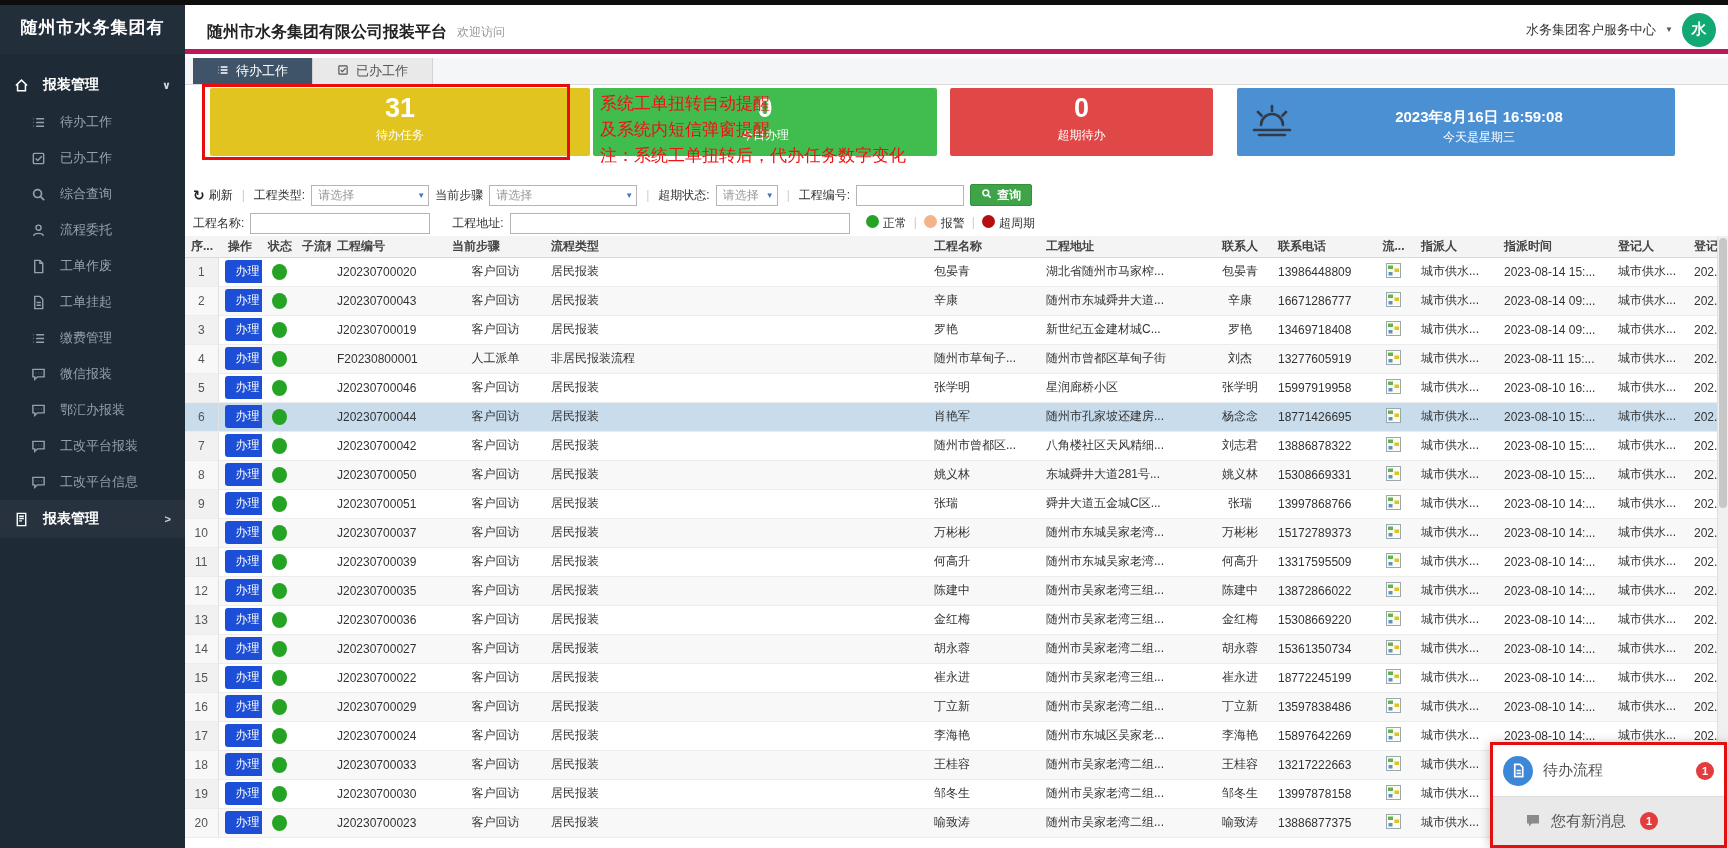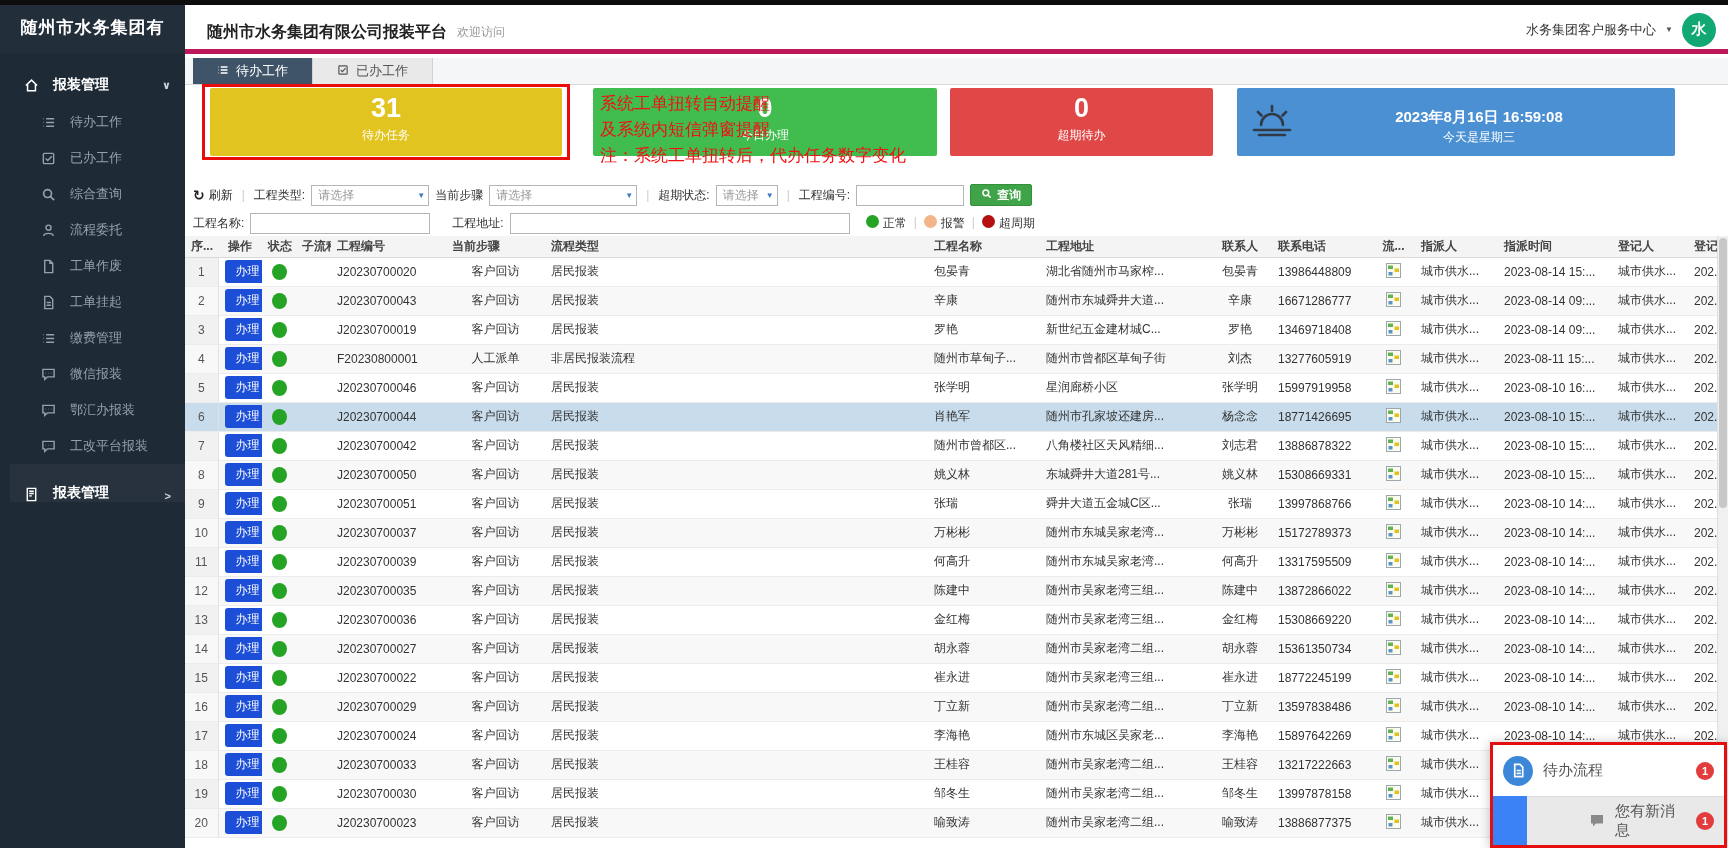--- a/index.html
+++ b/index.html
@@ -13,42 +13,42 @@
     display:flex; align-items:center; justify-content:center; font-size:17px; font-weight:bold; z-index:6; letter-spacing:1px; }
   .title-wrap { position:absolute; left:207px; top:5px; height:54px; display:flex; align-items:center; gap:10px; }
   .app-title { font-size:16px; font-weight:bold; color:#222; }
   .welcome { font-size:12px; color:#999; }
   .user-wrap { position:absolute; right:12px; top:5px; height:49px; display:flex; align-items:center; gap:9px; font-size:13px; color:#333; }
   .caret-down { font-size:8px; color:#555; }
   .avatar { width:34px; height:34px; border-radius:50%; background:#11a873; color:#fff; display:flex; align-items:center; justify-content:center; font-size:15px; font-weight:bold; }
 
   
   .sidebar { position:absolute; left:0; top:54px; bottom:0; width:185px; background:#1e2a36; padding-top:12px; }
-  .side-item { display:flex; align-items:center; height:38px; padding:0 14px; color:#94a2ac; font-size:13px; cursor:pointer;margin-left:10px; }
+  .side-item { display:flex; align-items:center; height:38px; padding:0 14px; color:#94a2ac; font-size:13px; cursor:pointer; }
   .side-item.parent { color:#fff; font-size:14px; font-weight:bold; }
   .side-item.sub { padding-left:31px; height:36px; font-weight:normal; }
   .side-item .ic { width:17px; margin-right:12px; display:flex; align-items:center; }
   .side-item .ic svg { width:15px; height:15px; }
   .side-item .chev { margin-left:auto; font-size:11px; color:#cfd6db; }
-  .side-item.rpt { background:#27323e;align-items:flex-end; }
+  .side-item.rpt { background:#27323e; }
 
   
   .main { position:absolute; left:185px; top:54px; right:0; bottom:0; background:#fff; overflow:hidden; }
 
   .tabbar { position:absolute; left:0; top:4px; right:0; height:27px; background:#f5f6f7; border-bottom:1px solid #d8d8d8; display:flex; padding-left:8px; }
   .tab { display:flex; align-items:center; gap:7px; padding:0 24px; font-size:13px; color:#555; background:#e9e9e9; border-right:1px solid #d2d2d2; cursor:pointer; }
   .tab svg { width:12px; height:12px; }
   .tab.active { background:#3f5468; color:#fff; }
 
   
   .cards { position:absolute; left:0; top:34px; right:0; height:68px; }
   .card { position:absolute; top:0; height:68px; color:#fff; text-align:center; border-radius:2px; }
   .card .num { font-size:27px; font-weight:bold; line-height:37px; margin-top:2px; }
   .card .lbl { font-size:12px; }
-  .card.yellow { left:25px;  width:352px; background:#e2c420; }
+  .card.yellow { left:25px;  width:380px; background:#e2c420; }
   .card.green  { left:408px; width:344px; background:#41bd50; }
   .card.red    { left:765px; width:263px; background:#e04848; }
   .card.blue   { left:1052px; width:438px; background:#4b90d2; display:flex; align-items:center; padding:0 12px; }
   .card.blue .txt { flex:1; text-align:center; }
   .card.blue .l1 { font-size:15px; font-weight:bold; line-height:24px; margin-top:6px; }
   .card.blue .l2 { font-size:12px; }
 
   .ann-rect { position:absolute; left:17px; top:-4px; width:368px; height:76px; border:3px solid #ea0c0c; z-index:12; }
   .ann-text { position:absolute; left:415px; top:3px; z-index:12; color:#ef1212; font-size:17px; line-height:26px; white-space:nowrap; }
 
@@ -78,21 +78,21 @@
   .status-dot { display:inline-block; width:15px; height:16px; border-radius:50%; background:#25a325; vertical-align:middle; }
 
   
   .vscroll { position:absolute; right:0; top:182px; bottom:0; width:11px; background:#f0f0f0; border-left:1px solid #e0e0e0; z-index:8; }
   .vthumb { position:absolute; top:2px; left:1px; width:8px; height:270px; background:#c7c7c7; border-radius:4px; }
 
   
   .popup { position:absolute; left:1305px; top:688px; width:237px; height:106px; border:3px solid #e60f0f; background:#3b82f6; box-shadow:0 1px 10px rgba(0,0,0,.25); z-index:30; }
   .popup-row { display:flex; align-items:center; padding:0 10px; gap:10px; }
   .popup-row1 { height:51px; background:#fff; }
-  .popup-row2 { height:49px; background:#e9e9e9; border-top:1px solid #dcdcdc; padding-left:62px;margin-left:34px; }
+  .popup-row2 { height:49px; background:#e9e9e9; border-top:1px solid #dcdcdc; padding-left:32px; }
   .pic { width:30px; height:30px; border-radius:50%; background:#3d87d8; color:#fff; display:flex; align-items:center; justify-content:center; flex:none; }
   .plabel { font-size:15px; color:#555; }
   .badge { min-width:18px; height:18px; border-radius:50%; background:#e23c3c; color:#fff; font-size:11px; font-weight:bold; display:flex; align-items:center; justify-content:center; margin-left:auto; }
   .chat-ic { color:#8a8a8a; display:flex; }
 </style>
 </head>
 <body>
 
 <div class="top-strip"></div>
 
@@ -199,20 +199,29 @@
       <span>鄂汇办报装</span>
     </div>
     <div class="side-item sub">
       <span class="ic">
         <svg viewBox="0 0 16 16" fill="none" stroke="currentColor" stroke-width="1.5">
           <path d="M2 2.5 H14 V10.5 H7 L4 13.2 V10.5 H2 Z"></path>
           <path d="M5 6.5 h.4 M8 6.5 h.4 M11 6.5 h.4"></path>
         </svg>
       </span>
       <span>工改平台报装</span>
+    </div>
+    <div class="side-item sub">
+      <span class="ic">
+        <svg viewBox="0 0 16 16" fill="none" stroke="currentColor" stroke-width="1.5">
+          <path d="M2 2.5 H14 V10.5 H7 L4 13.2 V10.5 H2 Z"></path>
+          <path d="M5 6.5 h.4 M8 6.5 h.4 M11 6.5 h.4"></path>
+        </svg>
+      </span>
+      <span>工改平台信息</span>
     </div>
     <div class="side-item parent rpt">
       <span class="ic">
         <svg viewBox="0 0 16 16" fill="none" stroke="currentColor" stroke-width="1.5">
           <path d="M3.5 1.5 H12.5 V14.5 H3.5 Z"></path>
           <path d="M5.5 4.5 H10.5 M5.5 7 H10.5 M5.5 9.5 H8.5"></path>
         </svg>
       </span>
       <span>报表管理</span>
       <span class="chev">&gt;</span>

